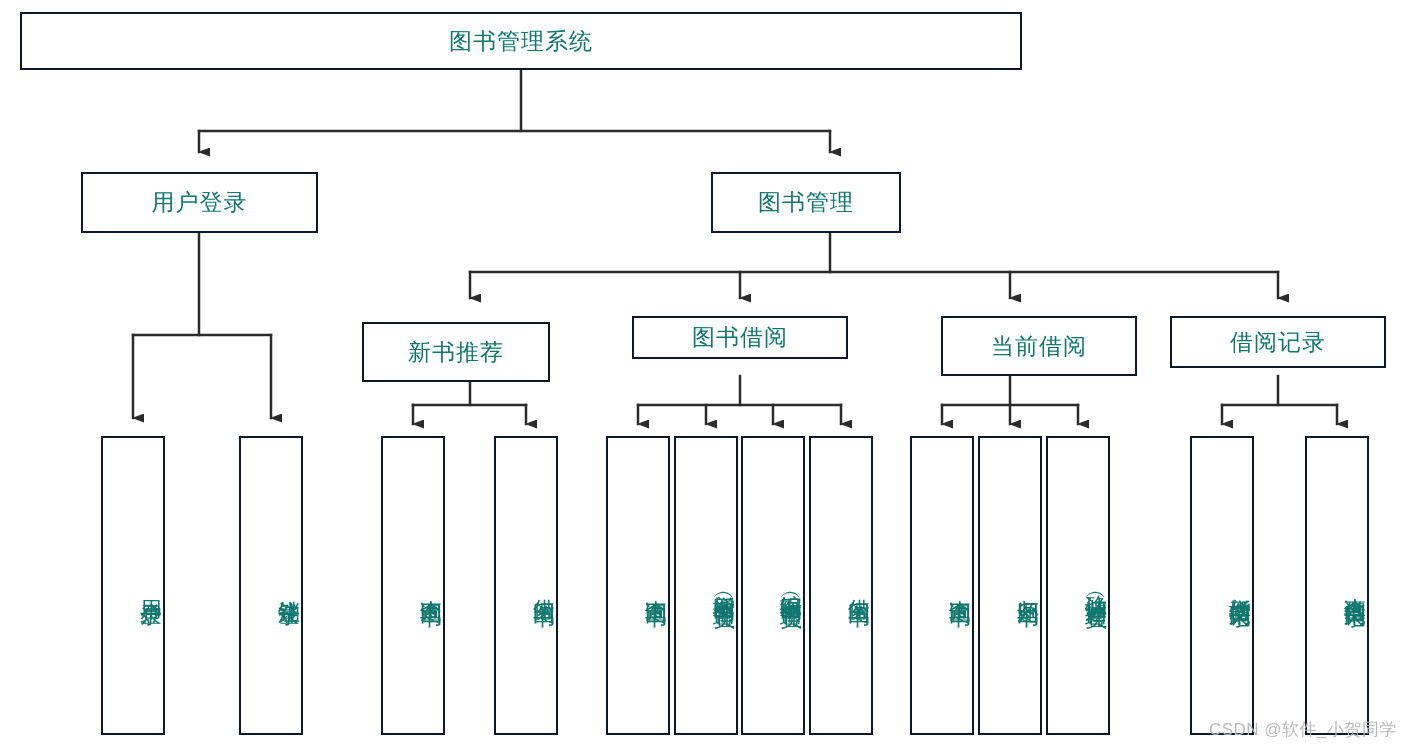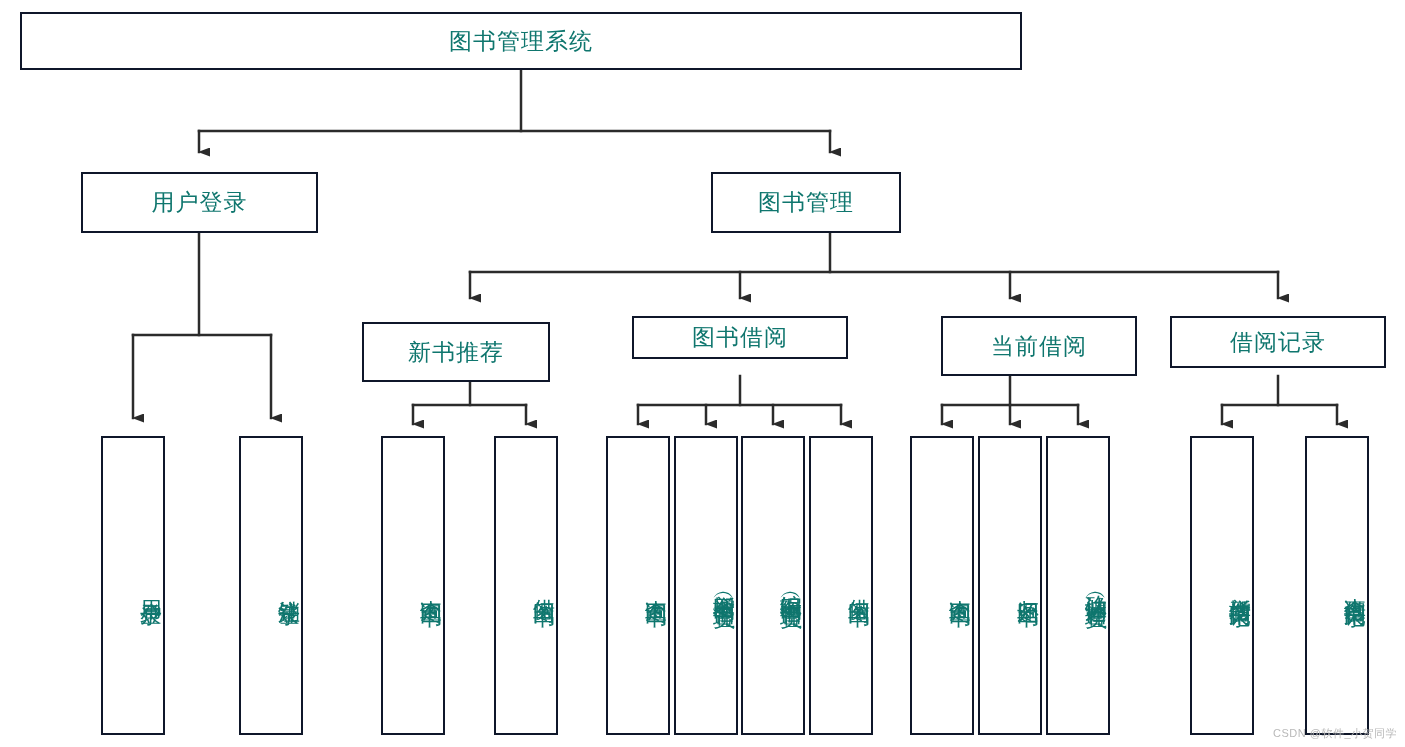--- a/index.html
+++ b/index.html
@@ -55,21 +55,21 @@
     white-space: pre;
   }
   .node.vert .lbl {
     writing-mode: vertical-rl;
     text-orientation: upright;
   }
   #watermark {
     position: absolute;
     right: 8px;
     bottom: 6px;
-    font-size: 11px;
+    font-size: 17px;
     color: #b9b9b9;
     white-space: nowrap;
     letter-spacing: 0.5px;
   }
 </style>
 </head>
 <body>
 
 <div id="canvas">
 

